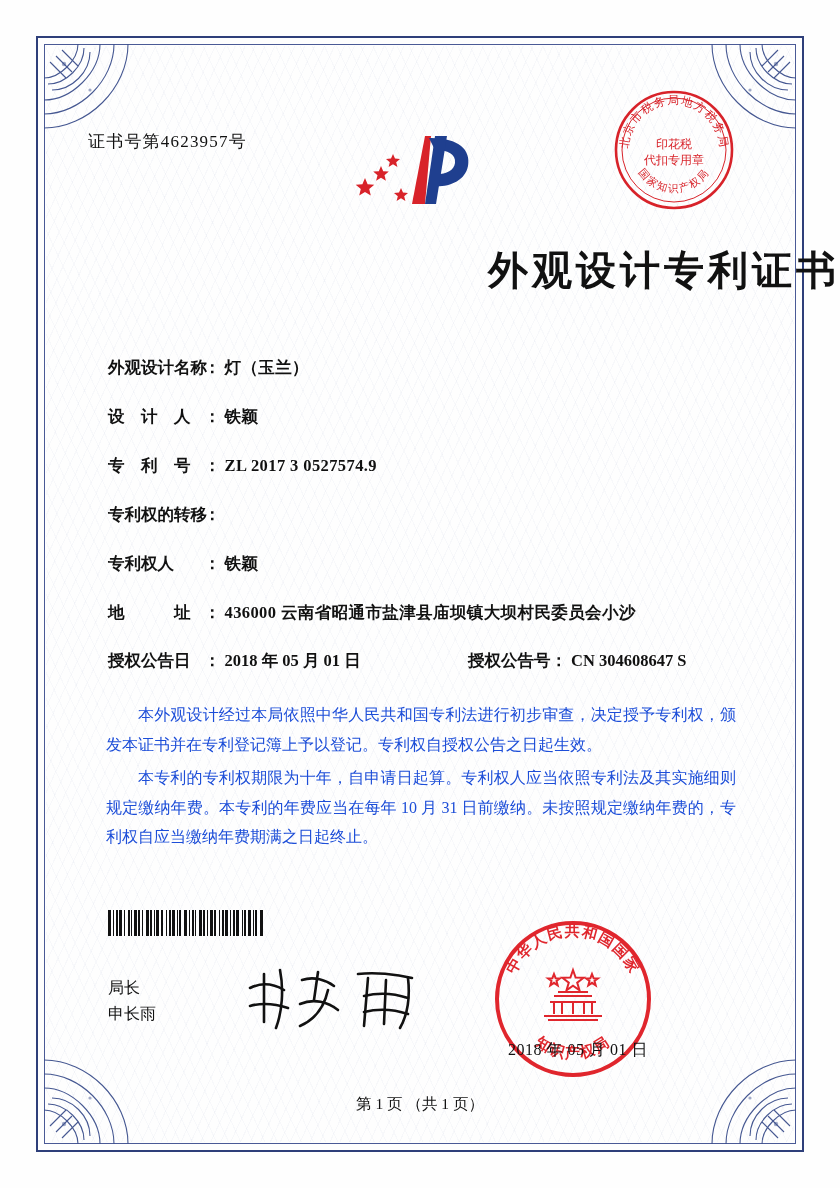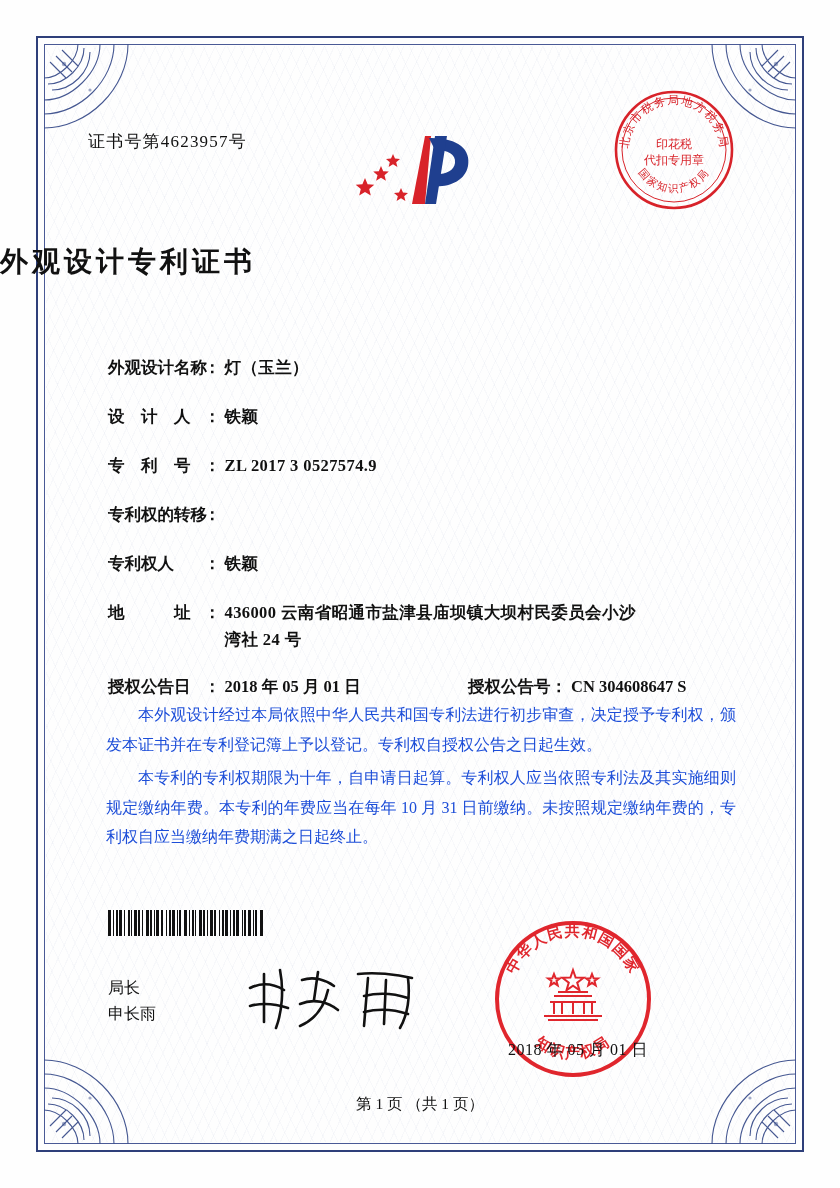--- a/index.html
+++ b/index.html
@@ -73,22 +73,22 @@
   
   .logo {
     position: absolute;
     left: 355px; top: 130px;
     width: 130px; height: 92px;
   }
 
   .title {
     position: absolute;
     left: 0; right: 0; top: 243px;
-    text-align: left;
-    font-size: 28px;
+    text-align: right;
+    font-size: 40px;
     font-weight: bold;
     letter-spacing: 4px;
     color: #111;
     font-family: "DejaVu Serif", "Liberation Serif", serif;
   }
 
   
   .seal-top {
     position: absolute;
     left: 612px; top: 88px;
@@ -358,21 +358,20 @@
       <div class="field-label">专利权人</div>
       <div class="field-colon">：</div>
       <div class="field-value">铁颖</div>
     </div>
 
     <div class="field-row">
       <div class="field-label">地　　　址</div>
       <div class="field-colon">：</div>
       <div class="field-value">
         <span>436000 云南省昭通市盐津县庙坝镇大坝村民委员会小沙</span>
-        <span class="cont">湾社 24 号</span>
       </div>
     </div>
 
     <div class="row-inline">
       <div class="left-part">
         <div class="field-label">授权公告日</div>
         <div class="field-colon">：</div>
         <div>2018 年 05 月 01 日</div>
       </div>
       <div class="right-part">

